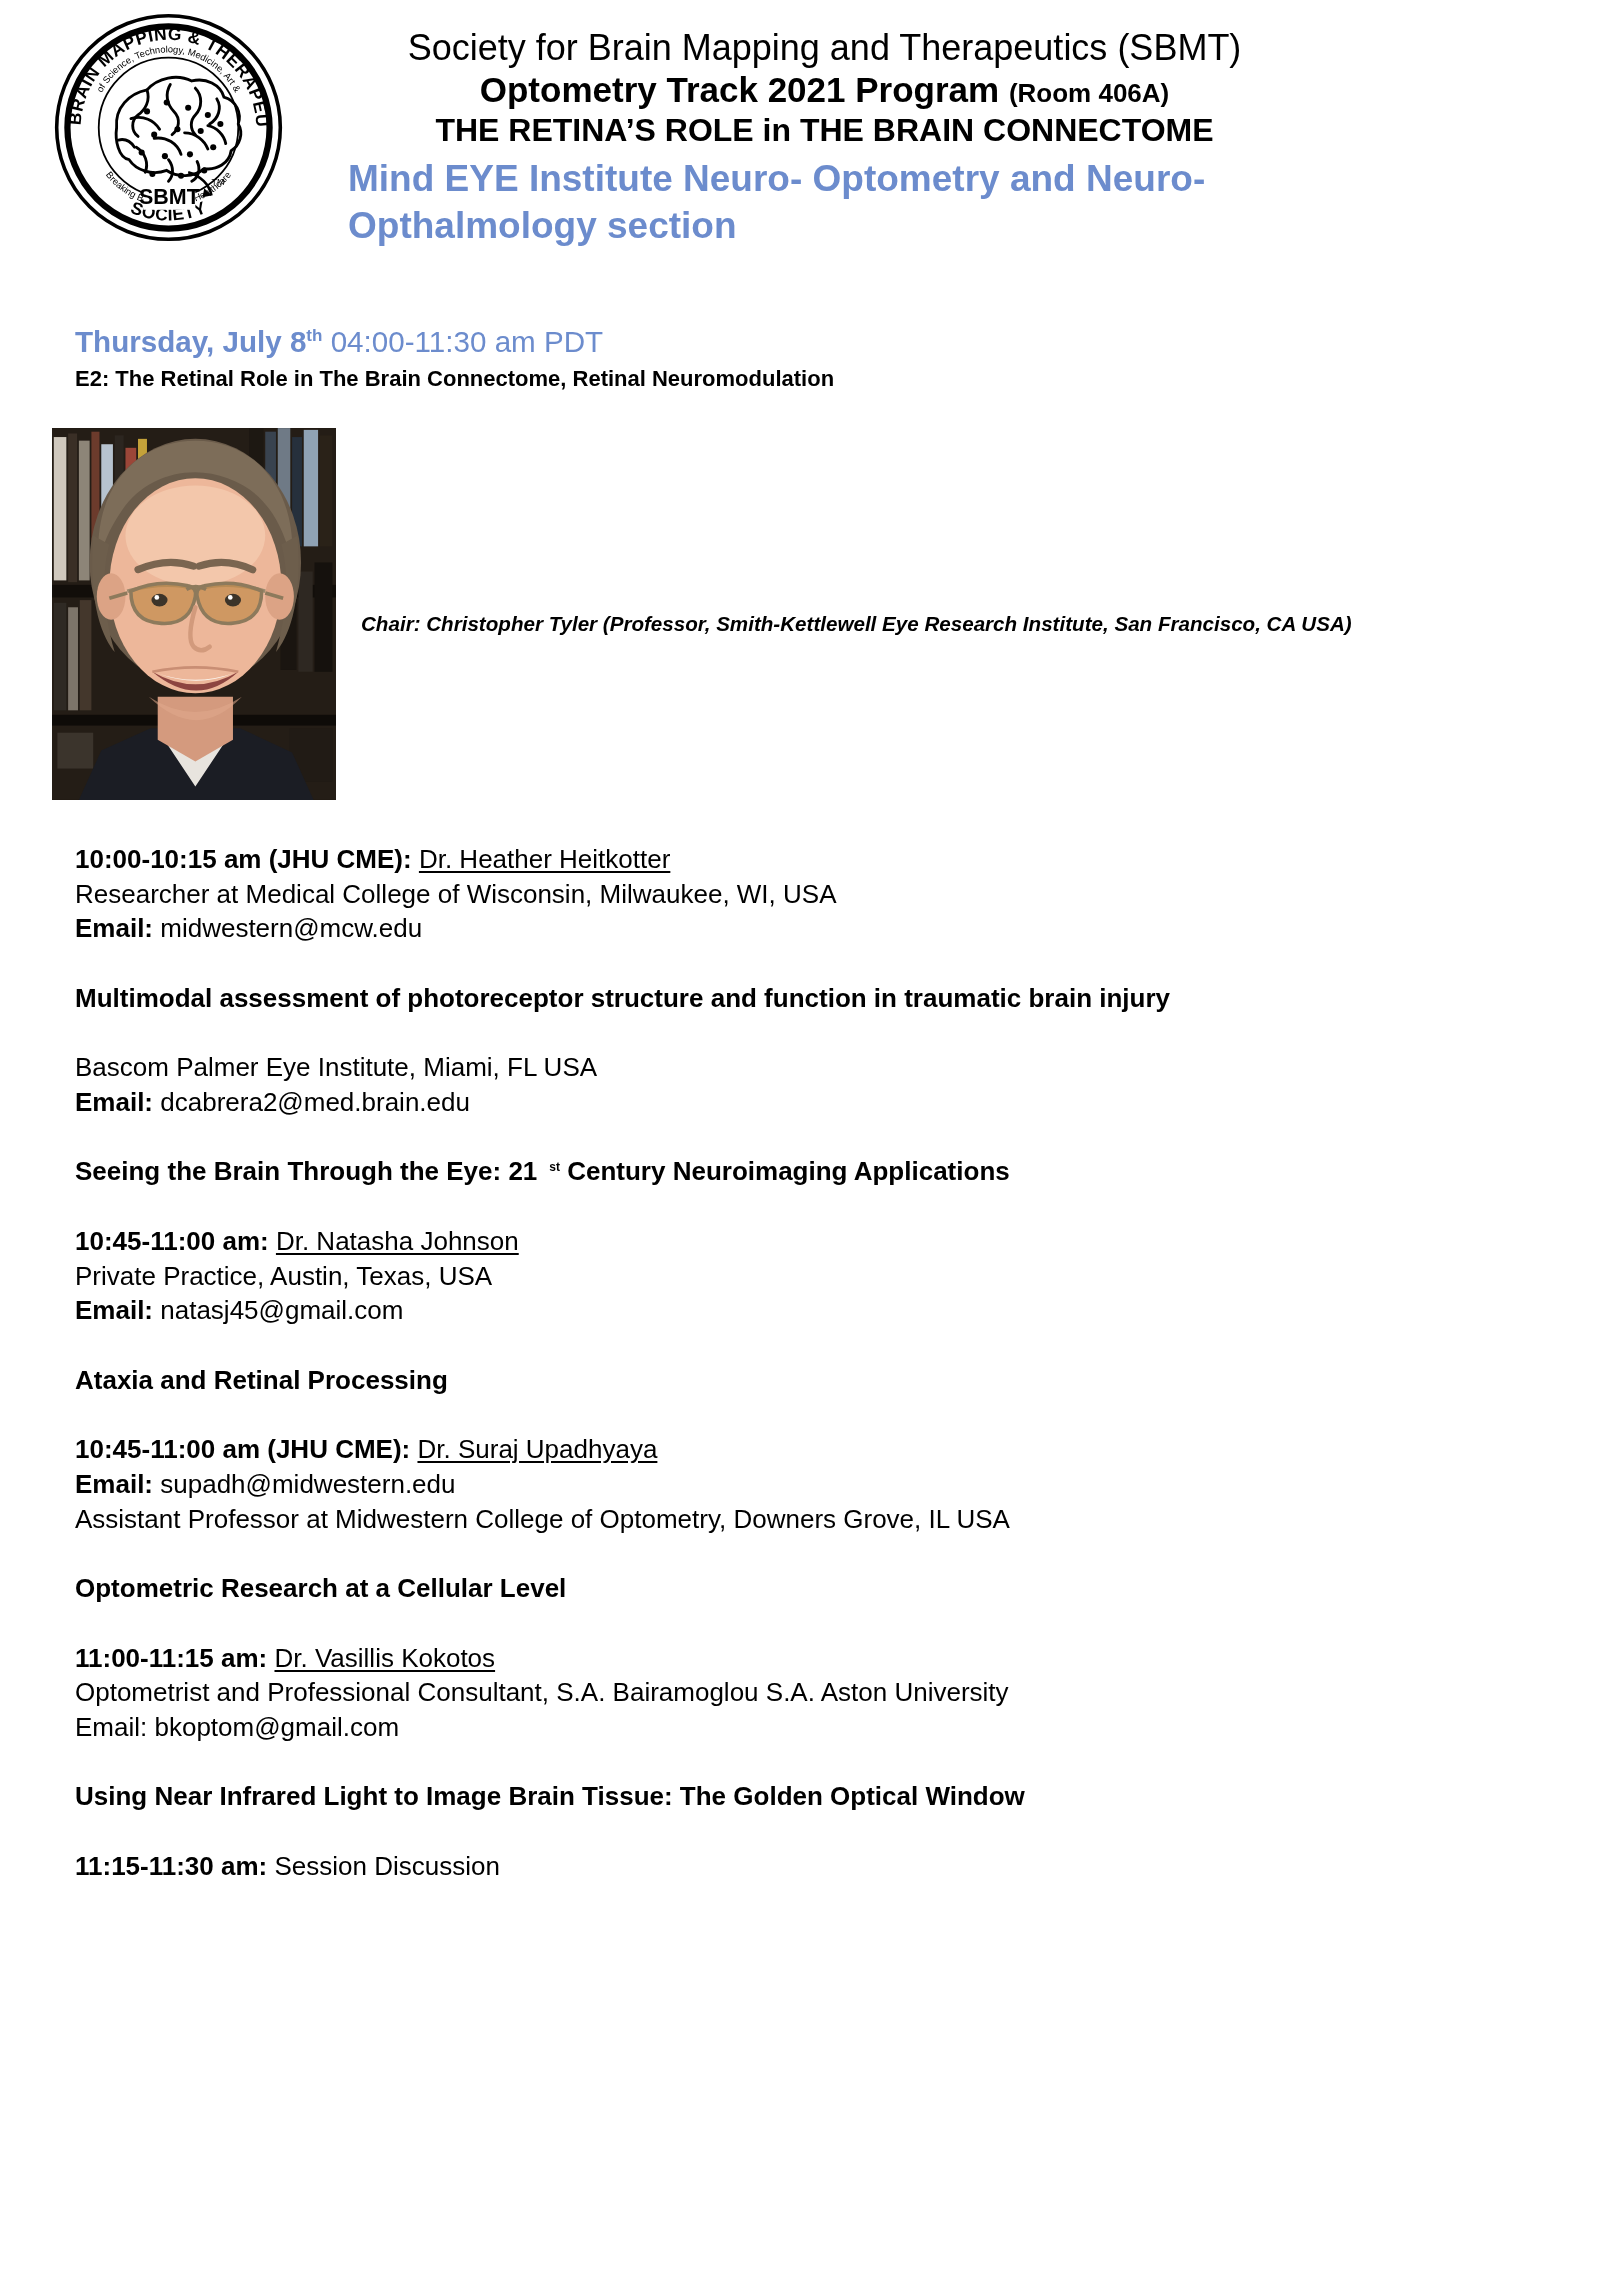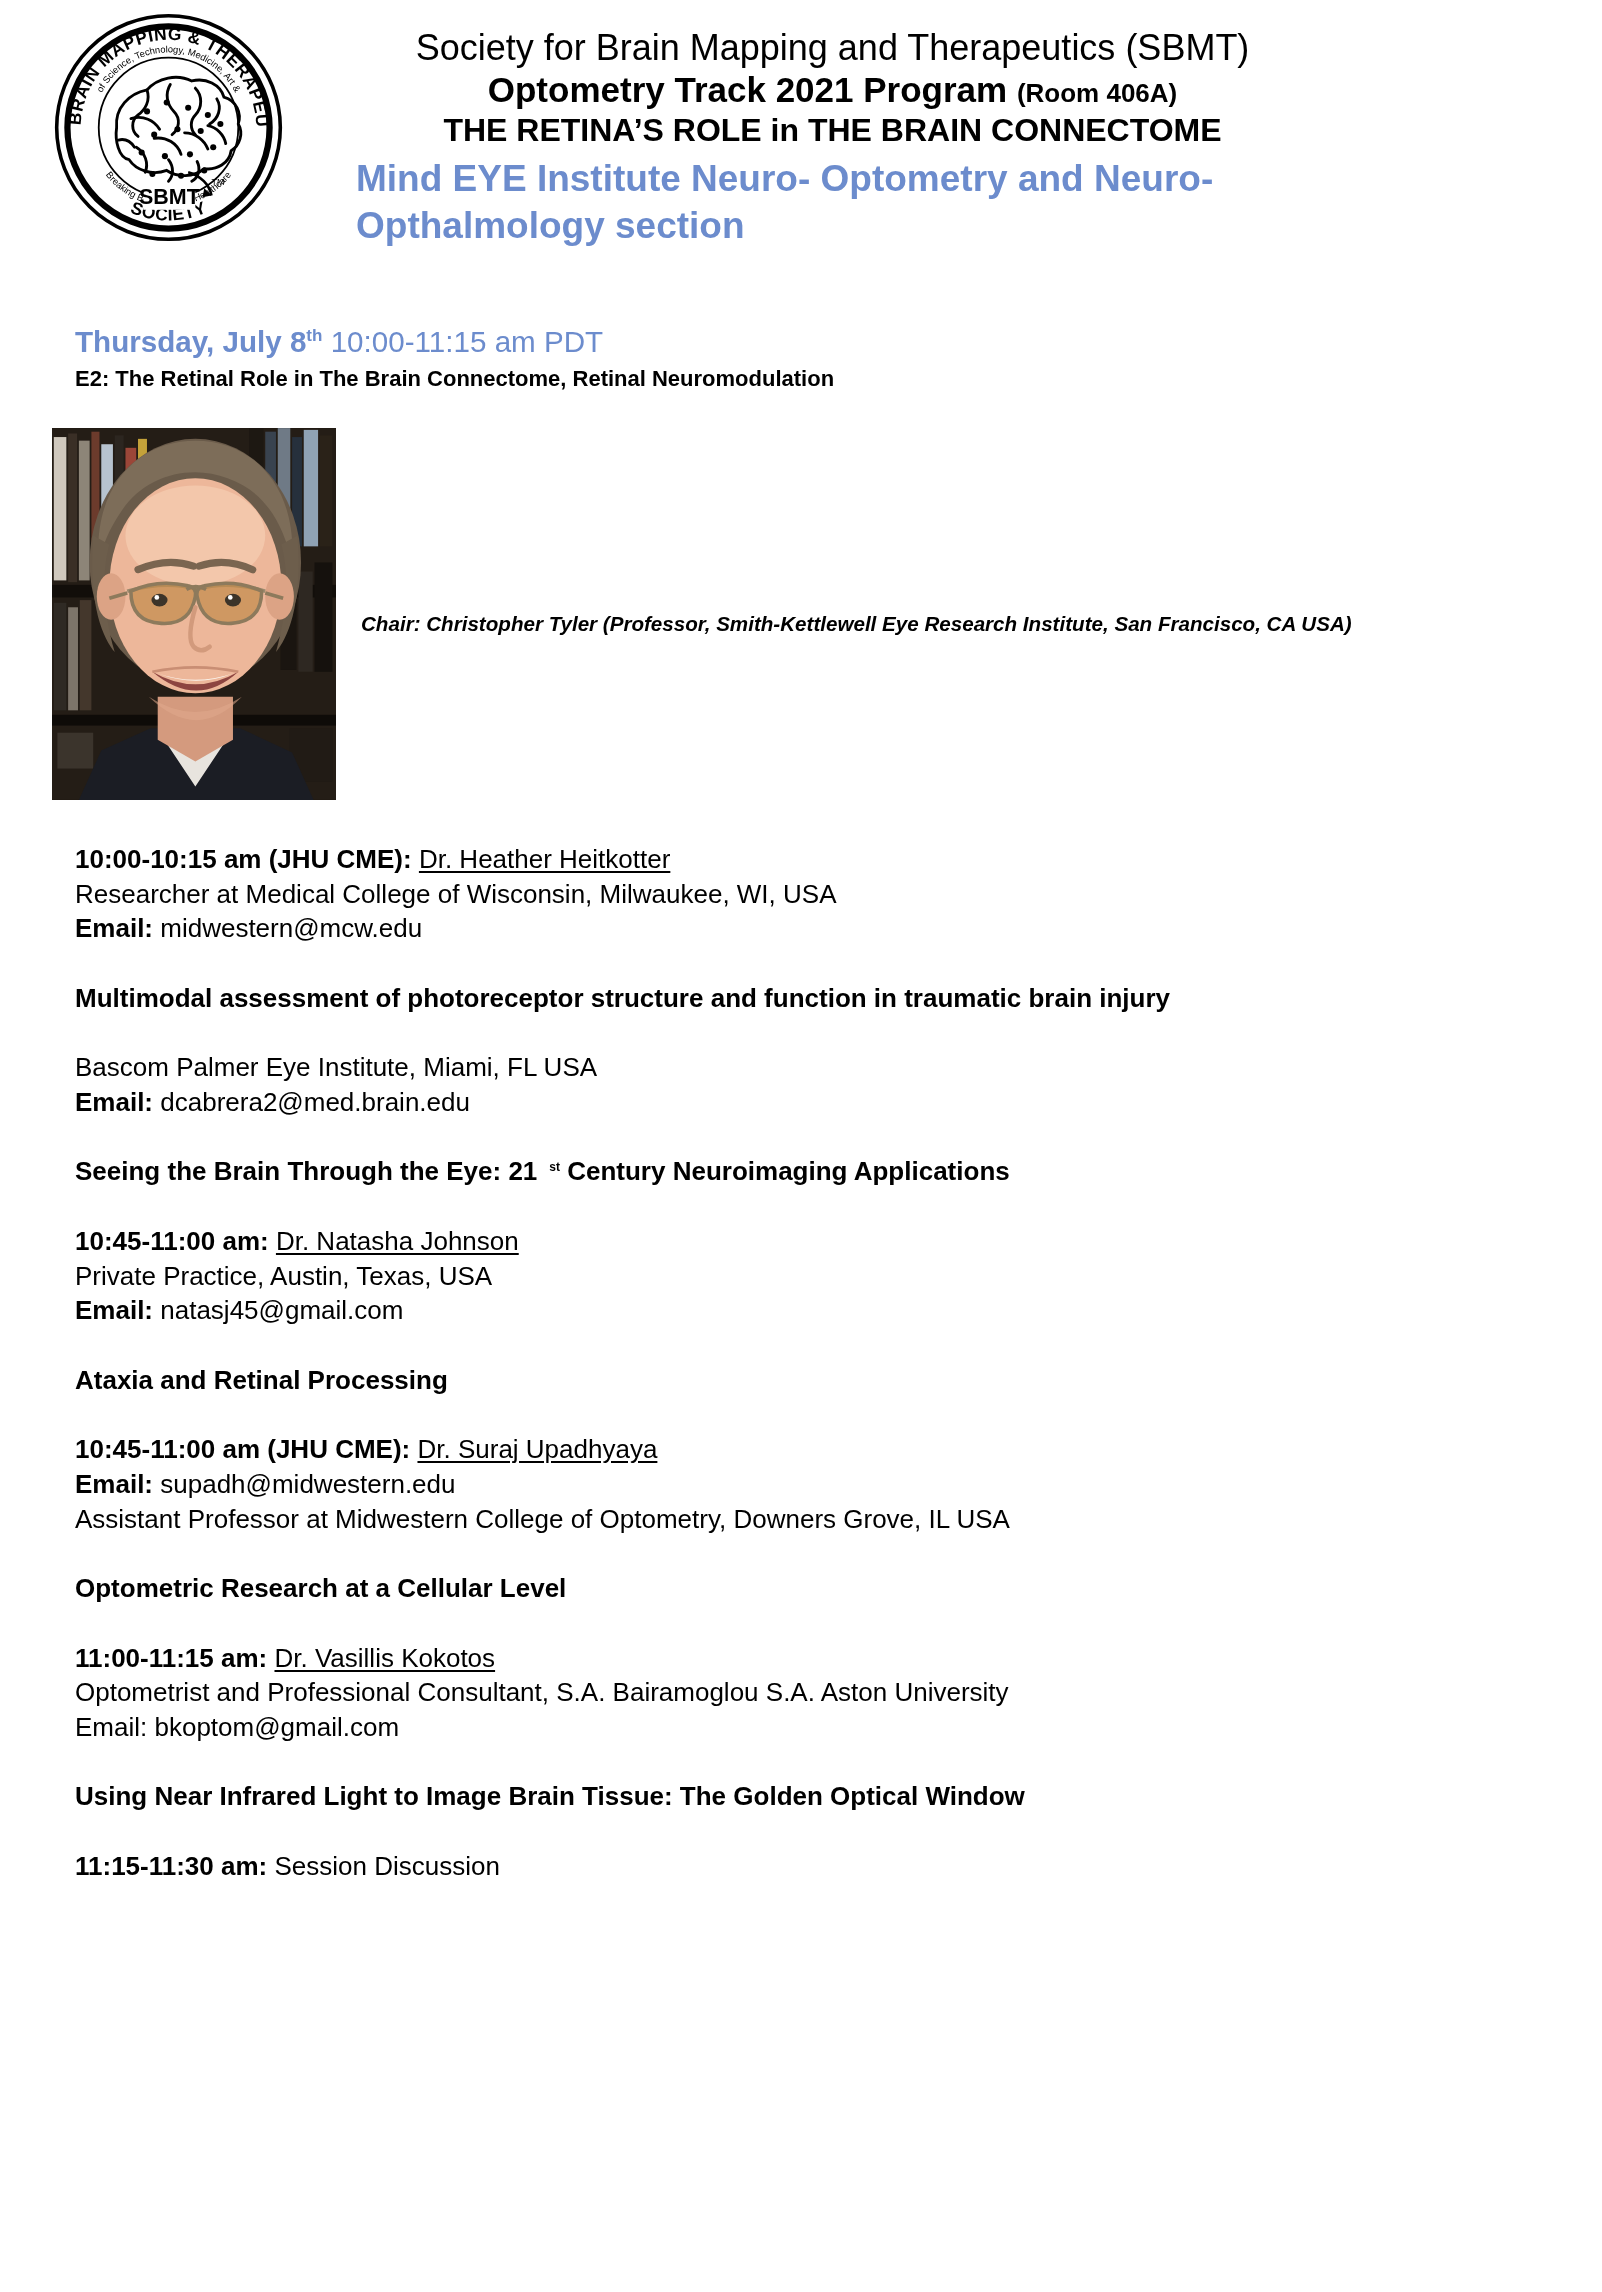--- a/index.html
+++ b/index.html
@@ -33,21 +33,21 @@
   .logo-wrap {
     position: absolute;
     left: 54px;
     top: 12.5px;
     width: 229px;
     height: 229px;
   }
 
   .header-text {
     position: absolute;
-    left: 304px;
+    left: 296px;
     top: 27px;
     width: 1254px;
   }
 
   .title-line-1 {
     font-size: 36px;
     font-weight: normal;
     text-align: center;
     letter-spacing: 0px;
     line-height: 1.18;
@@ -260,21 +260,21 @@
         <span class="room">(Room 406A)</span>
       </div>
       <div class="title-line-3">THE RETINA’S ROLE in THE BRAIN CONNECTOME</div>
       <div class="title-line-4">Mind EYE Institute Neuro- Optometry and Neuro- Opthalmology section</div>
     </div>
   </div>
 
   <div class="date-block">
     <div class="date-line">
       <span class="dow"><span>Thursday, July 8</span><sup>th</sup></span>
-      <span class="tm">10:00-11:15 am PDT</span>
+      <span class="tm">04:00-11:30 am PDT</span>
     </div>
     <div class="session-line">E2: The Retinal Role in The Brain Connectome, Retinal Neuromodulation</div>
   </div>
 
   <div class="chair-block">
     <div class="chair-photo">
       <svg width="284" height="372" viewBox="0 0 317 415">
         <rect width="317" height="415" fill="#17120e"></rect>
 
         <g>

